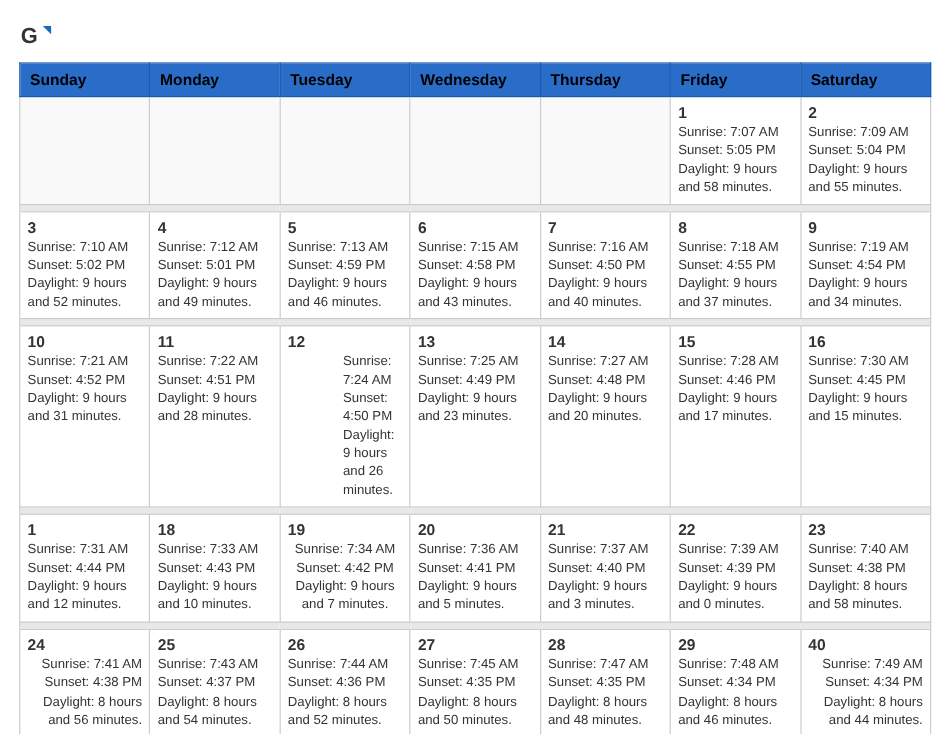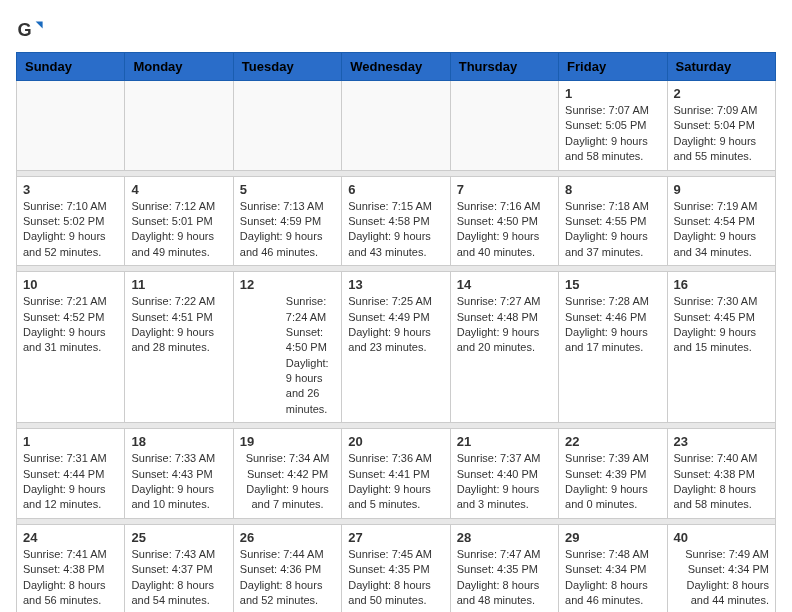--- a/index.html
+++ b/index.html
@@ -313,21 +313,21 @@
         <td></td>
         <td></td>
         <td></td>
         <td></td>
         <td></td>
         <td></td>
       </tr>
       <tr>
         <td>
           <span class="day-num">24</span>
-          <div class="day-info" style="white-space: pre-line;">Sunrise: 7:41 AM
+          <div class="day-info" style="white-space: pre-line; text-align: right;">Sunrise: 7:41 AM
 Sunset: 4:38 PM
 Daylight: 8 hours and 56 minutes.</div>
         </td>
         <td>
           <span class="day-num">25</span>
           <div class="day-info" style="white-space: pre-line;">Sunrise: 7:43 AM
 Sunset: 4:37 PM
 Daylight: 8 hours and 54 minutes.</div>
         </td>
         <td>

